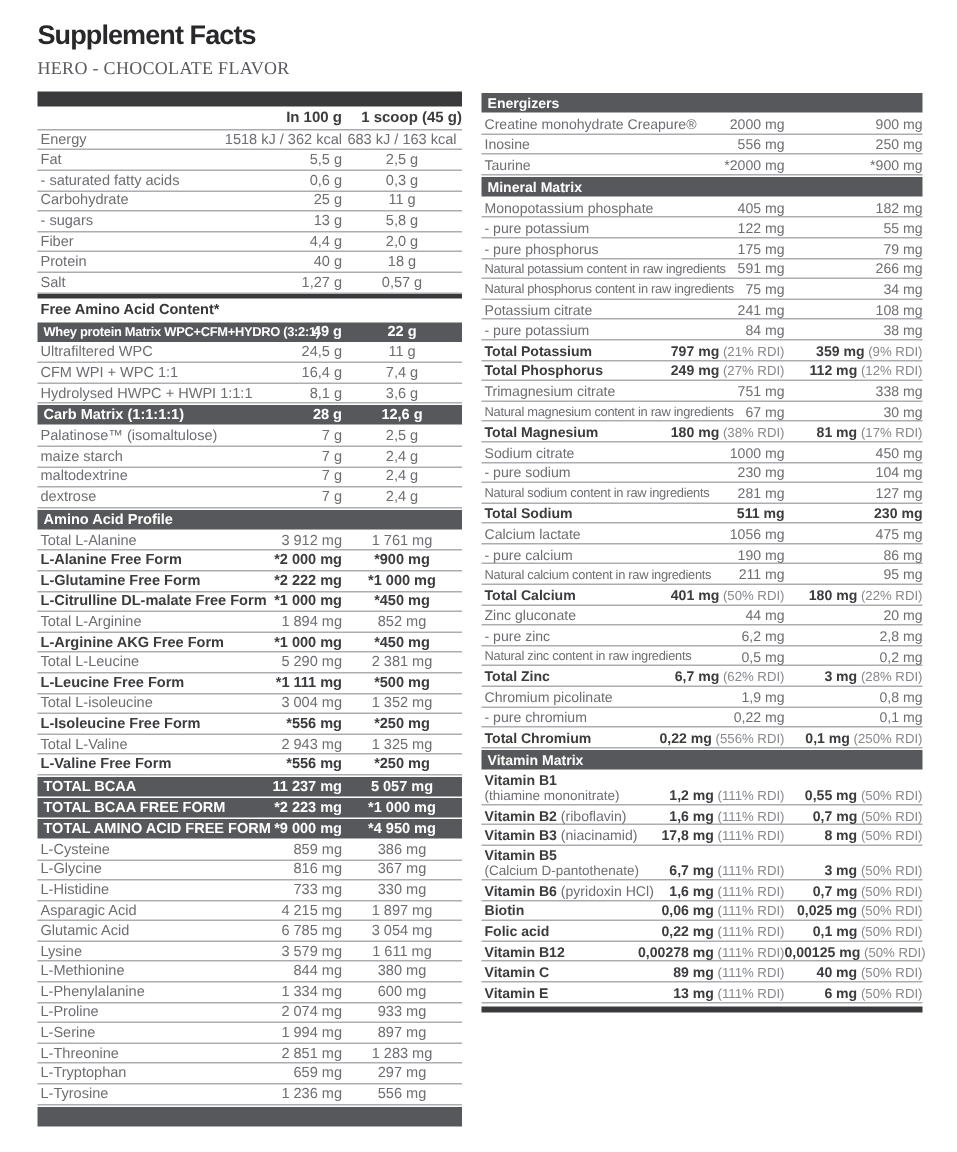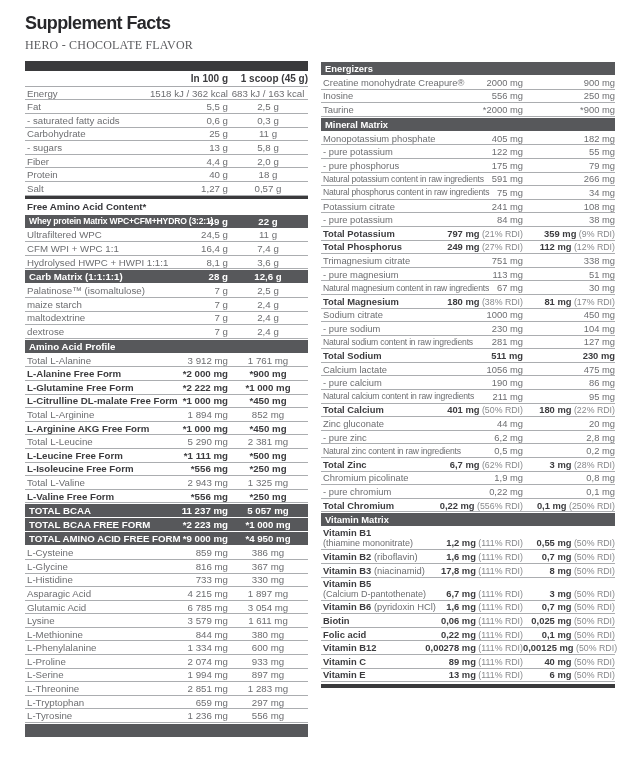--- a/index.html
+++ b/index.html
@@ -190,20 +190,25 @@
       <div class="trow norm">
         <span class="lbl">Total L-Leucine</span>
         <span class="val v1">5 290 mg</span>
         <span class="val v2">2 381 mg</span>
       </div>
       <div class="trow norm bold">
         <span class="lbl">L-Leucine Free Form</span>
         <span class="val v1">*1 111 mg</span>
         <span class="val v2">*500 mg</span>
       </div>
+      <div class="trow norm">
+        <span class="lbl">Total L-isoleucine</span>
+        <span class="val v1">3 004 mg</span>
+        <span class="val v2">1 352 mg</span>
+      </div>
       <div class="trow norm bold">
         <span class="lbl">L-Isoleucine Free Form</span>
         <span class="val v1">*556 mg</span>
         <span class="val v2">*250 mg</span>
       </div>
       <div class="trow norm">
         <span class="lbl">Total L-Valine</span>
         <span class="val v1">2 943 mg</span>
         <span class="val v2">1 325 mg</span>
       </div>
@@ -361,25 +366,20 @@
       </div>
       <div class="trow norm bold">
         <span class="lbl">Total Phosphorus</span>
         <span class="val v1"><b>249 mg</b><span class="rdi"> (27% RDI)</span></span>
         <span class="val v2"><b>112 mg</b><span class="rdi"> (12% RDI)</span></span>
       </div>
       <div class="trow norm">
         <span class="lbl">Trimagnesium citrate</span>
         <span class="val v1">751 mg</span>
         <span class="val v2">338 mg</span>
-      </div>
-      <div class="trow norm">
-        <span class="lbl">- pure magnesium</span>
-        <span class="val v1">113 mg</span>
-        <span class="val v2">51 mg</span>
       </div>
       <div class="trow norm tight">
         <span class="lbl">Natural magnesium content in raw ingredients</span>
         <span class="val v1">67 mg</span>
         <span class="val v2">30 mg</span>
       </div>
       <div class="trow norm bold">
         <span class="lbl">Total Magnesium</span>
         <span class="val v1"><b>180 mg</b><span class="rdi"> (38% RDI)</span></span>
         <span class="val v2"><b>81 mg</b><span class="rdi"> (17% RDI)</span></span>

